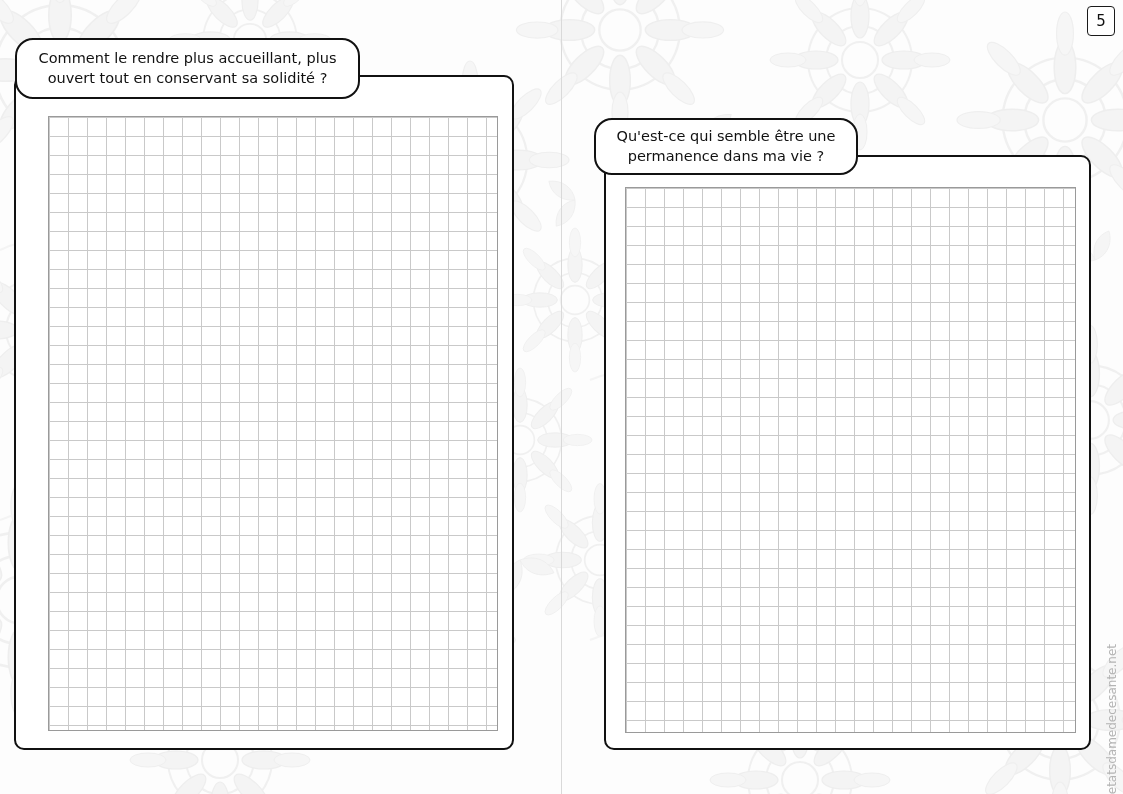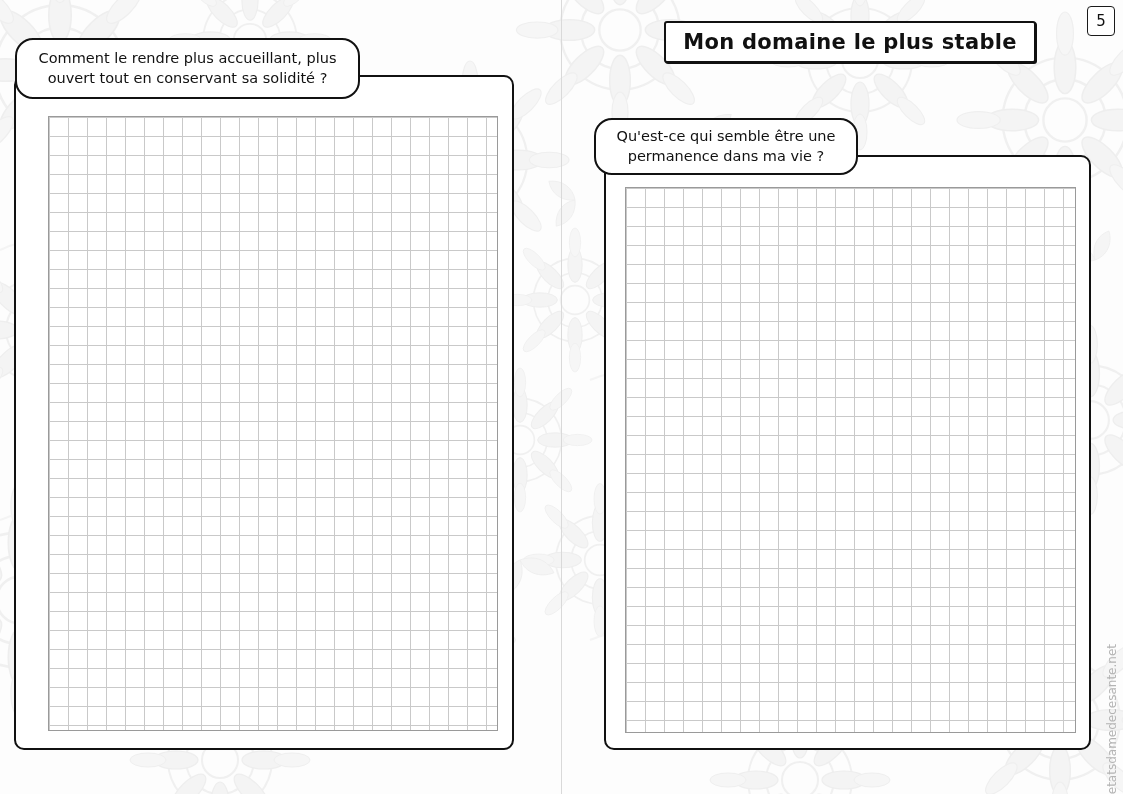--- a/index.html
+++ b/index.html
@@ -267,23 +267,20 @@
   </div>
 
   <div class="prompt" id="prompt-left">
     <p>Comment le rendre plus accueillant, plus ouvert tout en conservant sa solidité ?</p>
   </div>
 
   <div class="note-panel" id="panel-left">
     <div class="grid-area"></div>
   </div>
 
-  <div class="title-banner">
-    <span>Mon domaine le plus stable</span>
-  </div>
 
   <div class="prompt" id="prompt-right">
     <p>Qu'est-ce qui semble être une permanence dans ma vie ?</p>
   </div>
 
   <div class="note-panel" id="panel-right">
     <div class="grid-area"></div>
   </div>
 
   <div class="watermark">lesetatsdamedecesante.net</div>

